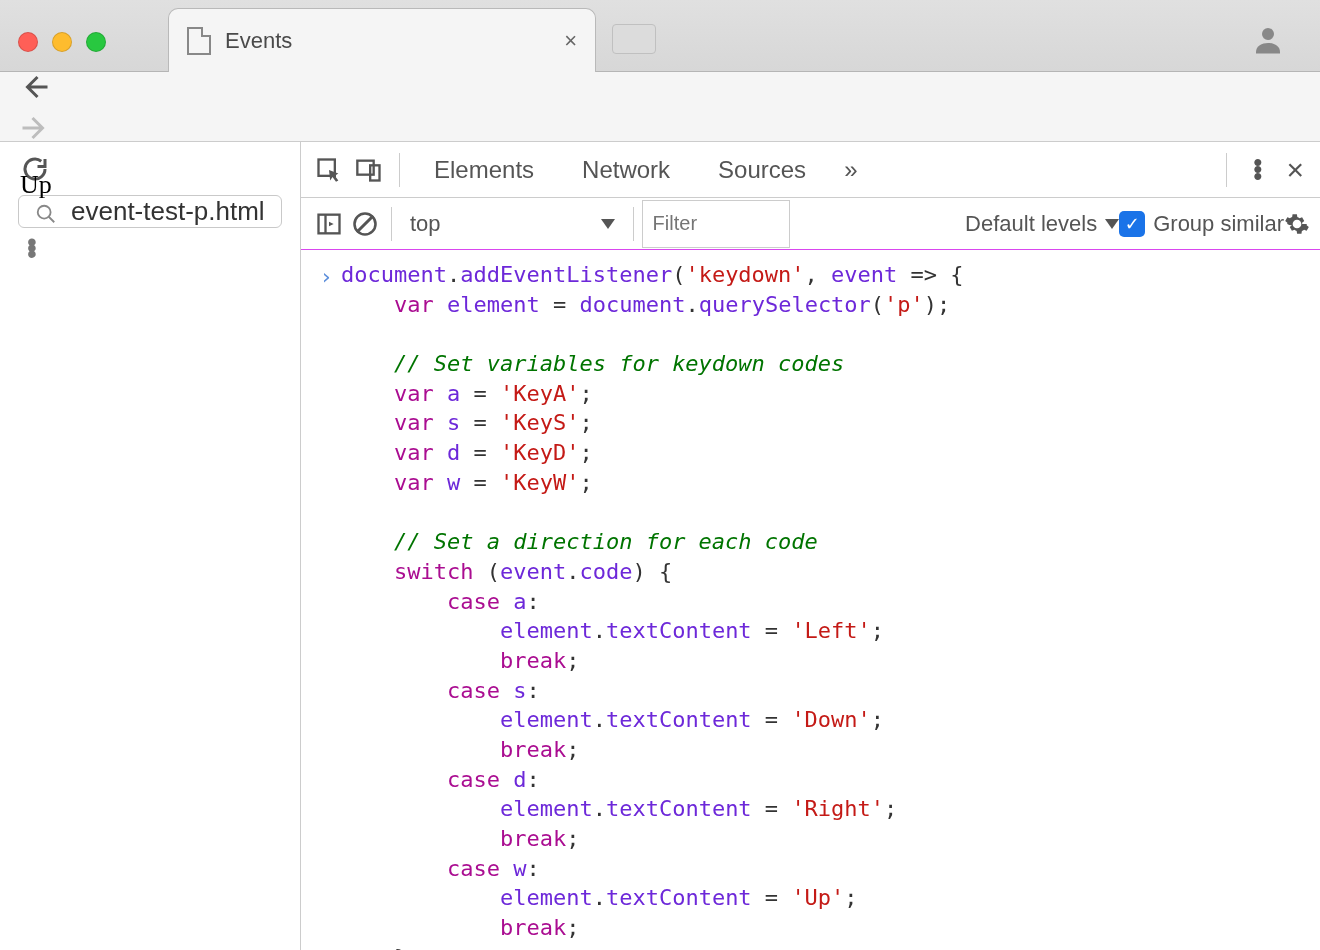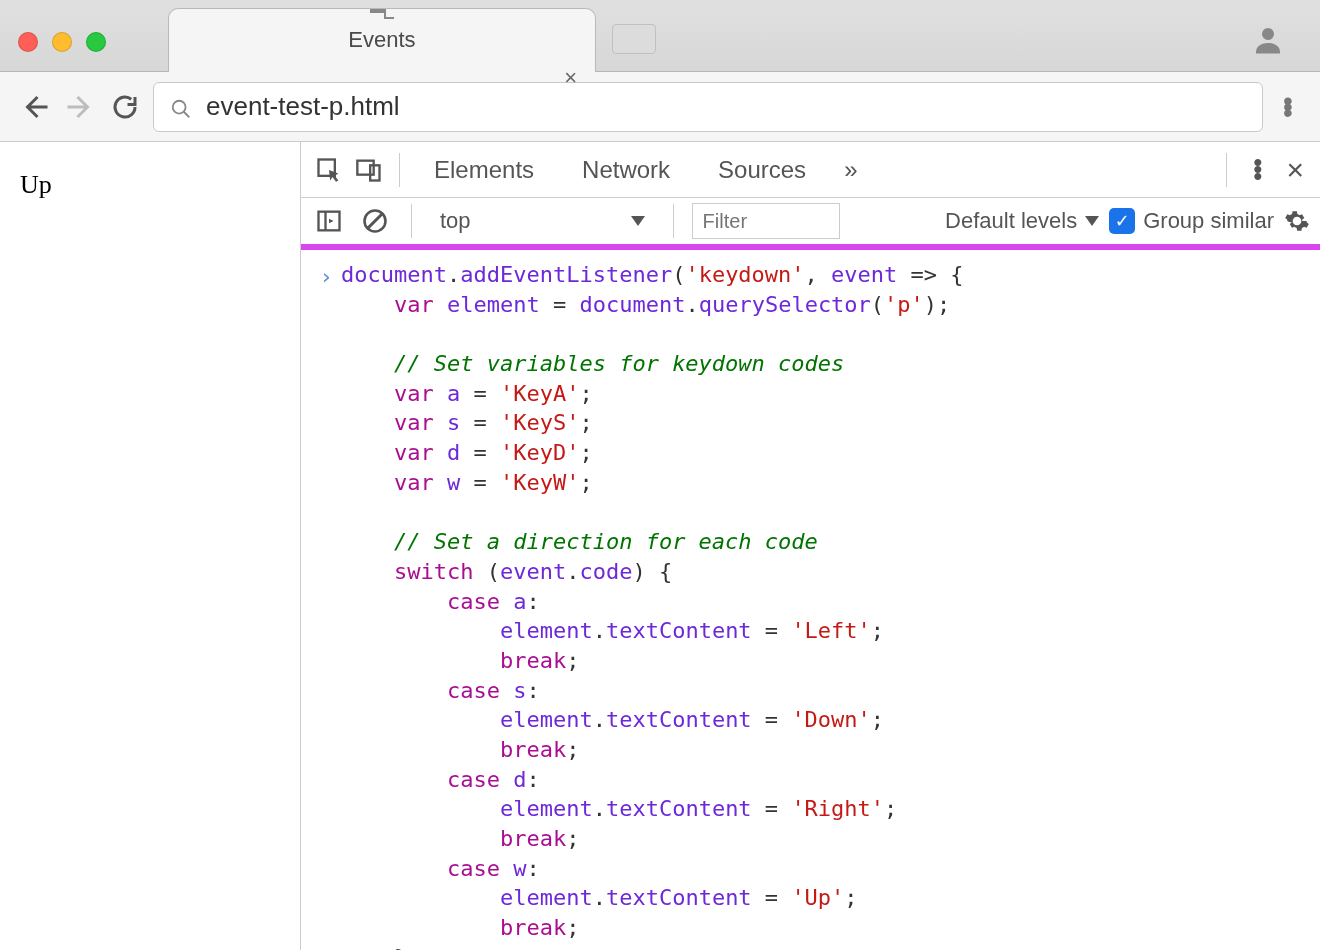--- a/index.html
+++ b/index.html
@@ -36,21 +36,20 @@
     height: 64px; width: 428px;
     background: #f5f5f5;
     border: 1px solid #b9b9b9;
     border-bottom: none;
     border-radius: 10px 10px 0 0;
     display: flex; align-items: center;
     padding: 0 18px;
     gap: 14px;
     font-size: 22px;
     color:#4a4a4a;
-    flex-direction:column;
   }
   .tab .page-icon {
     width: 24px; height: 28px;
     border: 2px solid #888; position: relative;
   }
   .tab .page-icon::after {
     content:''; position:absolute; top:-2px; right:-2px;
     width:8px; height:8px; background:#f5f5f5;
     border-left:2px solid #888; border-bottom:2px solid #888;
   }
@@ -67,24 +66,25 @@
   .avatar {
     position:absolute; right:34px; top:22px;
     width:36px; height:36px; color:#888;
   }
   .avatar svg { width:100%; height:100%; }
 
   
   .toolbar {
     height: 70px;
     background:#f5f5f5;
-    display:flex; align-items:center;
+    display:flex; align-items:flex-start;
     padding: 0 18px;
     gap: 11px;
     border-bottom:1px solid #ccc;
+    flex-direction:column;
   }
   .nav-arrow, .reload {
     width:34px; height:34px; display:flex; align-items:center; justify-content:center;
     color:#555;
   }
   .nav-arrow.disabled { color:#bdbdbd; }
   .nav-arrow svg, .reload svg { width:30px; height:30px; }
 
   .omnibox {
     flex:1; height:50px;
@@ -149,33 +149,33 @@
   }
   .dt-overflow { font-size:24px; color:#555; padding:0 12px; }
   .dt-right { margin-left:auto; display:flex; align-items:center; gap:18px; }
   .dt-close { font-size:30px; color:#555; padding:0 6px; }
   .dt-kebab { font-size:26px; color:#555; letter-spacing:0; }
   .dt-kebab span{display:block; line-height:7px;}
 
   .dt-toolbar {
     height:52px;
     display:flex; align-items:center;
-    border-bottom:6px solid #d946ef;
-    padding:0 10px; gap:10px;
+    border-bottom:1px solid #d946ef;
+    padding:0 10px; 
     font-size:22px; color:#555;
   }
   .dt-context {
     display:flex; align-items:center; gap:160px;
     padding: 0 10px;
   }
   .dt-caret-down {
     width:0;height:0;border-left:7px solid transparent;border-right:7px solid transparent;border-top:10px solid #555;
   }
   .dt-filter-input {
-    border:1px solid #ccc; height:36px; width:148px;
+    border:1px solid #ccc; height:48px; width:148px;
     font-size:20px; padding:0 10px; color:#888; background:#fff;
   }
   .dt-chk {
     width:26px; height:26px; border-radius:5px; background:#1a73e8;
     display:inline-flex; align-items:center; justify-content:center; color:#fff; font-size:18px;
   }
   .dt-gear { width:26px; height:26px; }
   .dt-gear svg{width:100%;height:100%;}
   .dt-toolbar .spacer{flex:1;}
 

